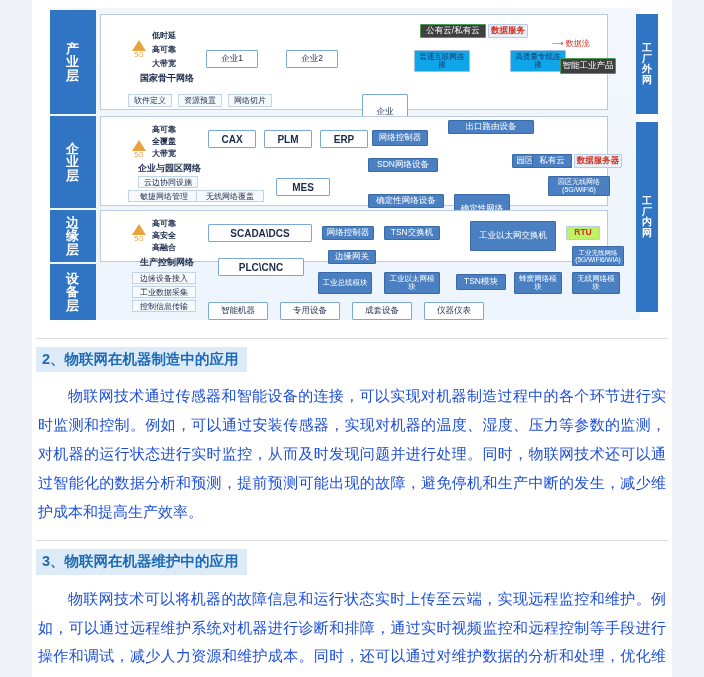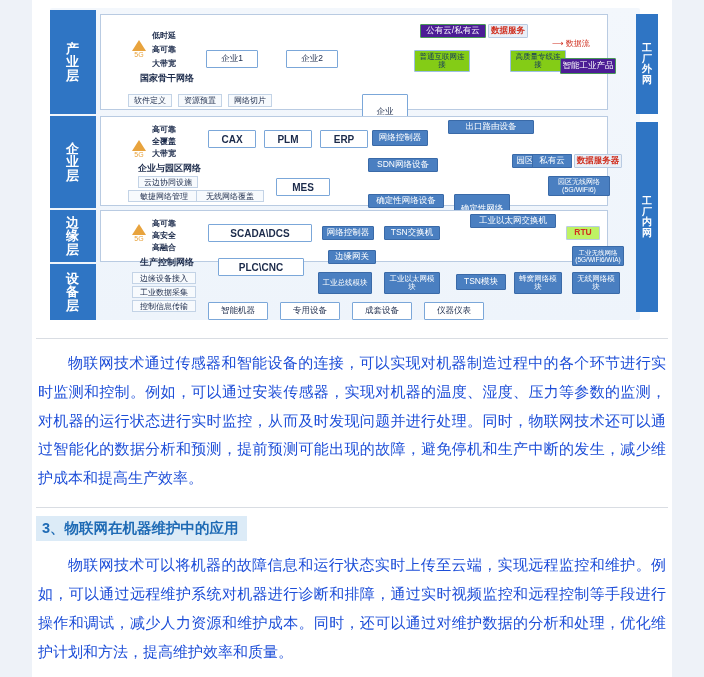--- a/index.html
+++ b/index.html
@@ -109,22 +109,22 @@
     font-size: 8.5px;
     display: flex;
     align-items: center;
     justify-content: center;
     text-align: center;
     line-height: 1.1;
     padding: 1px;
     border-radius: 1px;
   }
   .dbox.blue { background: #4a7fc1; border-color:#3a6aa8; color: #fff; }
-  .dbox.lblue { background: #84cc16; border-color:#9dbfe4; color:#12355f; }
-  .dbox.green { background: #4c1d95; border-color:#4a9957; color: #fff; }
+  .dbox.lblue { background: #0ea5e9; border-color:#9dbfe4; color:#12355f; }
+  .dbox.green { background: #404040; border-color:#4a9957; color: #fff; }
   .dbox.white { background:#fff; }
 
   .redtxt { color:#d03020; font-weight:bold; }
 
   .panel {
     position: absolute;
     box-sizing:border-box;
     border: 1px solid #b9cbe2;
     background: #ffffff;
   }
@@ -301,21 +301,21 @@
 
       <div class="tag-box" style="left:100px; top:266px; width:64px; height:12px;">边缘设备接入</div>
       <div class="tag-box" style="left:100px; top:280px; width:64px; height:12px;">工业数据采集</div>
       <div class="tag-box" style="left:100px; top:294px; width:64px; height:12px;">控制信息传输</div>
 
       <div class="dbox white" style="left:176px; top:218px; width:104px; height:18px; font-weight:bold; font-size:10px;">SCADA\DCS</div>
       <div class="dbox white" style="left:186px; top:252px; width:86px; height:18px; font-weight:bold; font-size:10px;">PLC\CNC</div>
 
       <div class="dbox blue" style="left:290px; top:220px; width:52px; height:14px;">网络控制器</div>
       <div class="dbox blue" style="left:352px; top:220px; width:56px; height:14px;text-align:center;">TSN交换机</div>
-      <div class="dbox blue" style="left:438px; top:208px; width:86px; height:14px;">工业以太网交换机</div>
+      <div class="dbox blue" style="left:438px; top:215px; width:86px; height:30px;">工业以太网交换机</div>
       <div class="dbox" style="left:534px; top:220px; width:34px; height:14px; background:#bef264; border-color:#b9cbe2;">
         <span class="redtxt">RTU</span>
       </div>
       <div class="dbox blue" style="left:296px; top:244px; width:48px; height:14px;">边缘网关</div>
 
       <div class="dbox blue" style="left:286px; top:266px; width:54px; height:22px; font-size:7.5px;">工业总线模块</div>
       <div class="dbox blue" style="left:352px; top:266px; width:56px; height:22px; font-size:7.5px;">工业以太网模块</div>
       <div class="dbox blue" style="left:424px; top:268px; width:50px; height:16px;">TSN模块</div>
       <div class="dbox blue" style="left:482px; top:266px; width:48px; height:22px; font-size:7.5px;">蜂窝网络模块</div>
       <div class="dbox blue" style="left:540px; top:266px; width:48px; height:22px; font-size:7.5px;">无线网络模块</div>
@@ -323,20 +323,21 @@
 
       <div class="panel" style="left:68px; top:258px; width:190px; height:0px; border:none;"></div>
       <div class="dbox white" style="left:176px; top:296px; width:60px; height:18px;">智能机器</div>
       <div class="dbox white" style="left:248px; top:296px; width:60px; height:18px;">专用设备</div>
       <div class="dbox white" style="left:320px; top:296px; width:60px; height:18px;">成套设备</div>
       <div class="dbox white" style="left:392px; top:296px; width:60px; height:18px;">仪器仪表</div>
     </div>
 
     <div class="section">
       <div class="sec-rule"></div>
+      <div class="sec-head">2、物联网在机器制造中的应用</div>
       <p class="para">物联网技术通过传感器和智能设备的连接，可以实现对机器制造过程中的各个环节进行实时监测和控制。例如，可以通过安装传感器，实现对机器的温度、湿度、压力等参数的监测，对机器的运行状态进行实时监控，从而及时发现问题并进行处理。同时，物联网技术还可以通过智能化的数据分析和预测，提前预测可能出现的故障，避免停机和生产中断的发生，减少维护成本和提高生产效率。</p>
     </div>
 
     <div class="section">
       <div class="sec-rule"></div>
       <div class="sec-head">3、物联网在机器维护中的应用</div>
       <p class="para">物联网技术可以将机器的故障信息和运行状态实时上传至云端，实现远程监控和维护。例如，可以通过远程维护系统对机器进行诊断和排障，通过实时视频监控和远程控制等手段进行操作和调试，减少人力资源和维护成本。同时，还可以通过对维护数据的分析和处理，优化维护计划和方法，提高维护效率和质量。</p>
     </div>
 
   </div>

